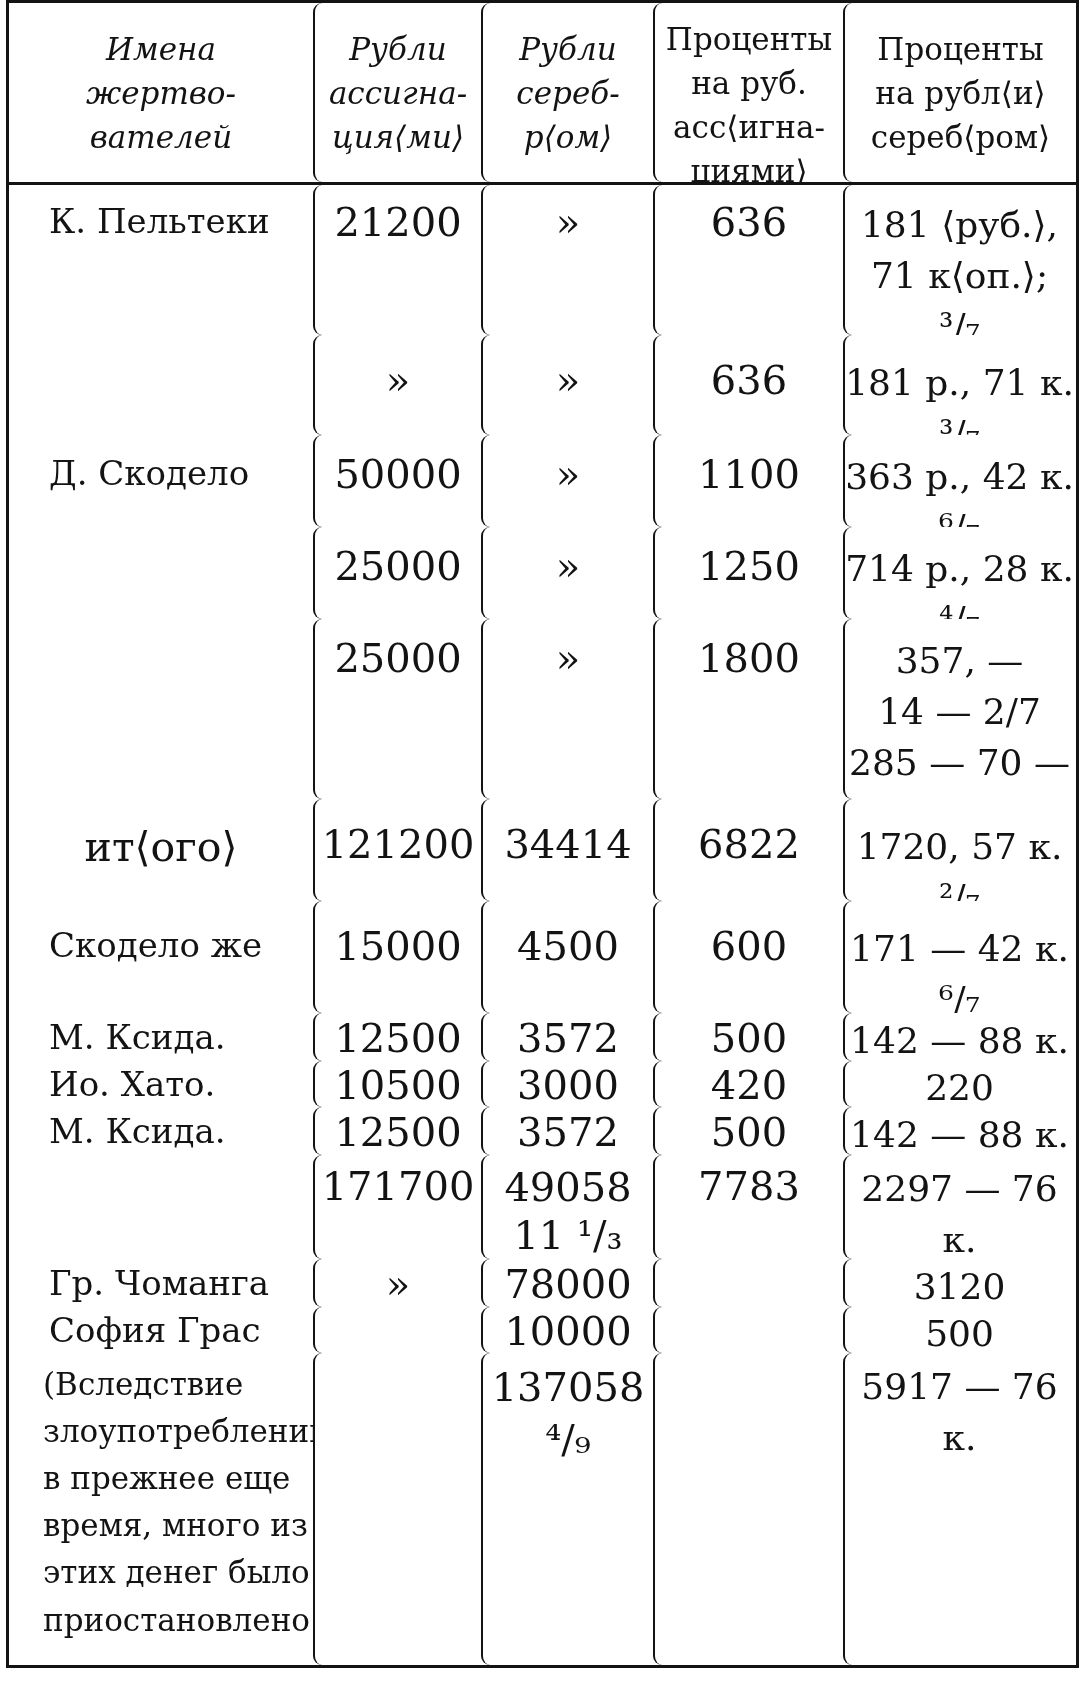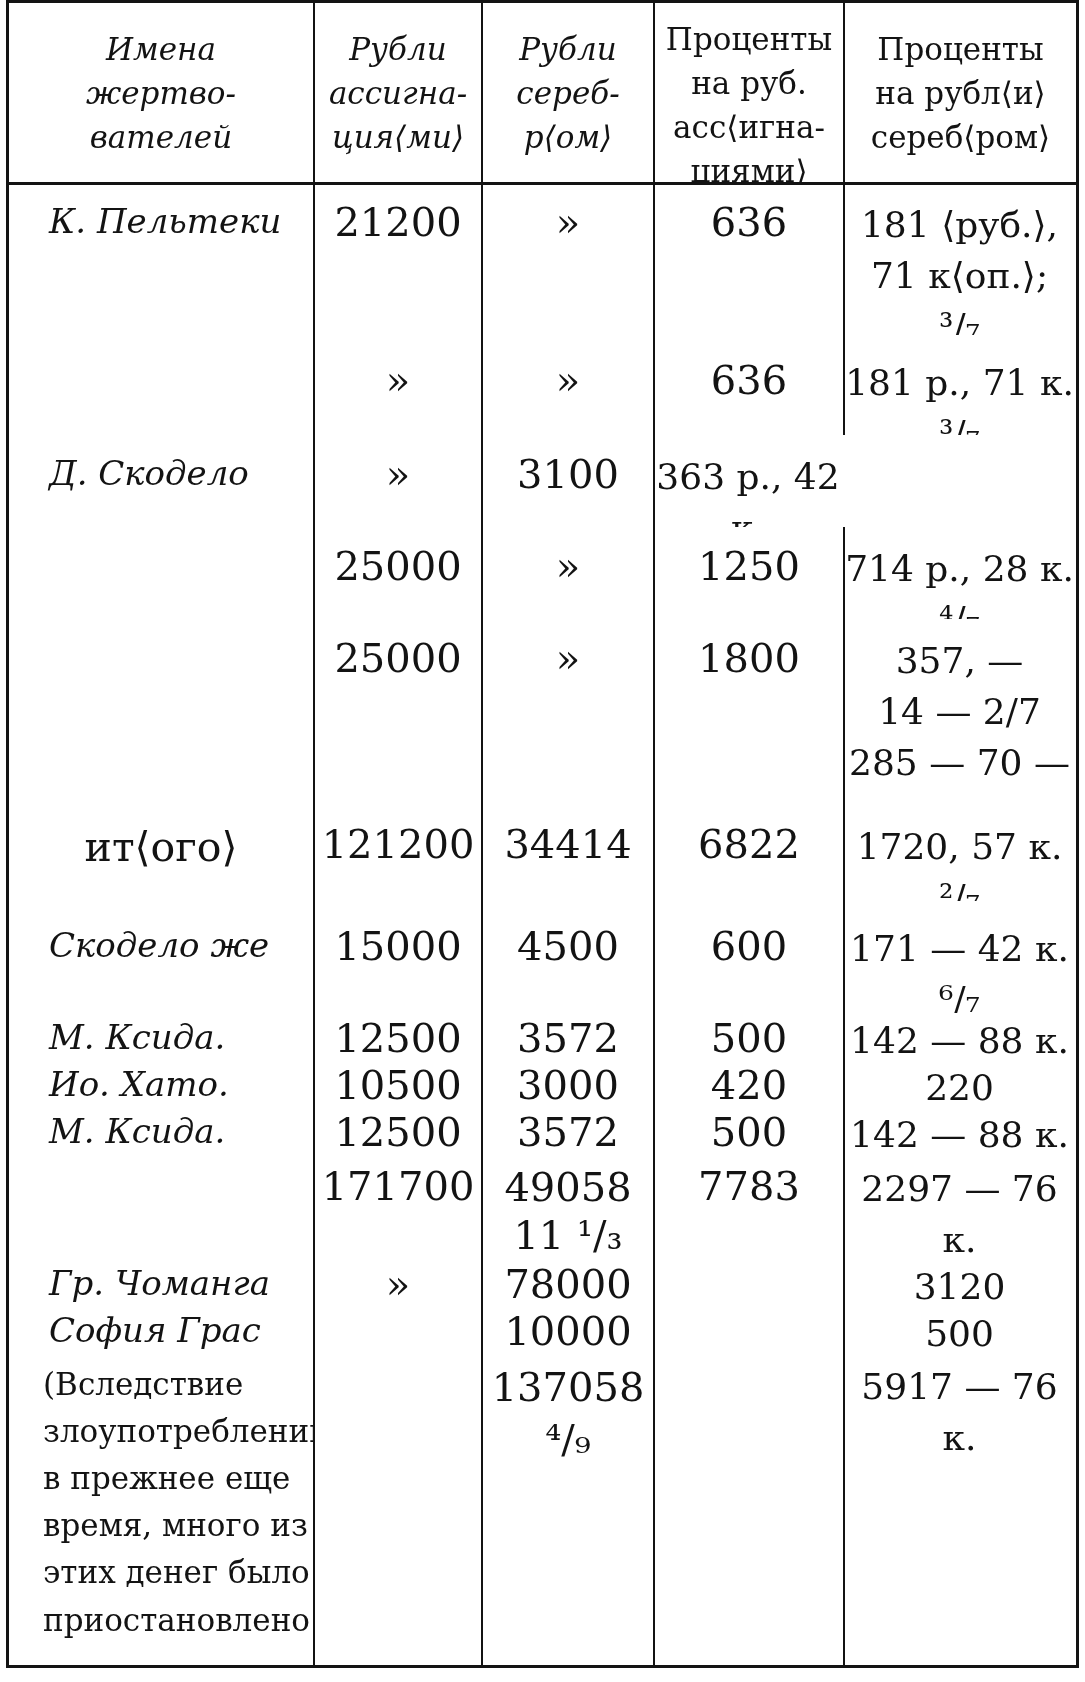--- a/index.html
+++ b/index.html
@@ -25,35 +25,34 @@
     grid-template-columns:304px 168px 172px 190px 1fr;
   }
   .c{
     box-sizing:border-box;
     white-space:pre-line;
     overflow:hidden;
     text-align:center;
     font-size:40px;
     line-height:1.16;
   }
-  .c + .c{border-left:2px solid var(--ink);}
+  .c + .c{border-left:2px solid var(--ink);border-radius:9px;}
   
   .hdr{height:179px;border-bottom:3px solid var(--ink);}
   .hdr .c{
     font-size:31px;
     line-height:1.42;
     padding-top:24px;
   }
   .hdr .it{font-style:italic;}
   .hdr .h4{padding-top:14px;}
   
   .name{
     text-align:left;
     padding-left:40px;
-    font-style:italic;
     font-size:34px;
     line-height:1.3;
   }
   .pct5{
     font-size:36px;
     line-height:1.42;
     padding-right:2px;
   }
   
   .r1{height:150px} .r1 .c{padding-top:14px}
@@ -118,22 +117,23 @@
     <div class="c name"></div>
     <div class="c">»</div>
     <div class="c silver">»</div>
     <div class="c">636</div>
     <div class="c pct5">181 р., 71 к.
 ³/₇</div>
   </div>
 
   <div class="row r3">
     <div class="c name">Д. Скодело</div>
-    <div class="c silver">»</div>
-    <div class="c">3100</div>
+    <div class="c">50000</div>
+    <div class="c silver">»</div>
+    <div class="c">1100</div>
     <div class="c pct5">363 р., 42 к.
 ⁶/₇</div>
   </div>
 
   <div class="row r4">
     <div class="c name"></div>
     <div class="c">25000</div>
     <div class="c silver">»</div>
     <div class="c">1250</div>
     <div class="c pct5">714 р., 28 к.

